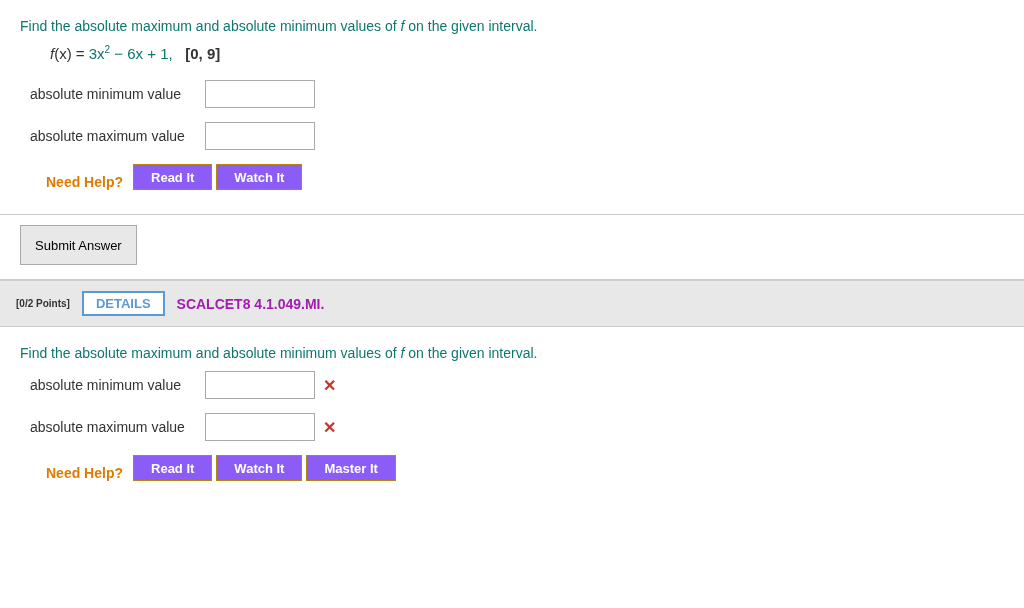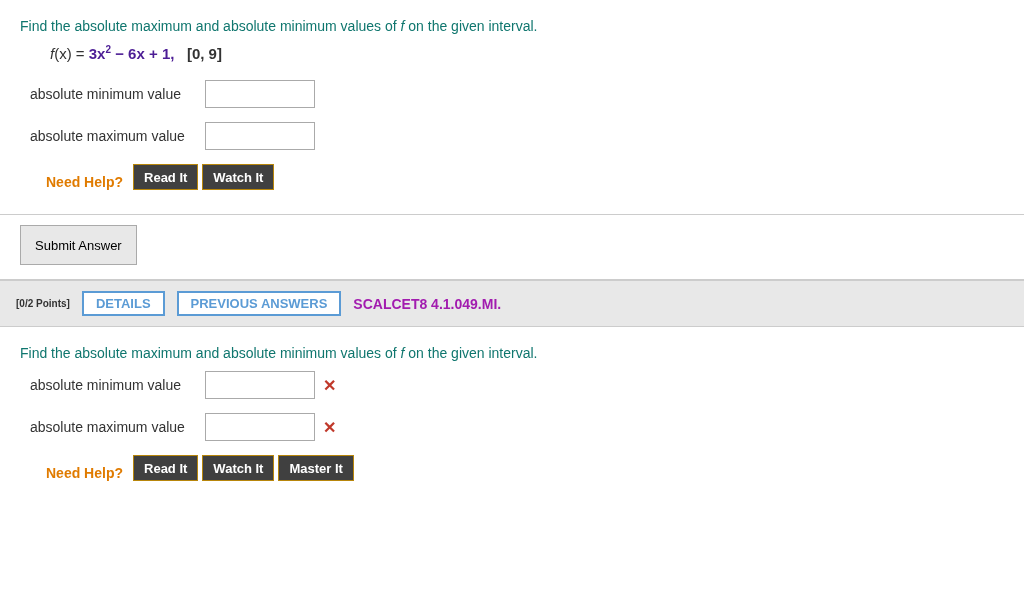--- a/index.html
+++ b/index.html
@@ -32,22 +32,22 @@
     .function-line {
       font-size: 15px;
       margin-left: 30px;
       margin-bottom: 18px;
       color: #333;
     }
     .function-line .fx {
       font-style: italic;
     }
     .function-line .orange {
-      color: #4c1d95;
-      font-weight: bold;
+      color: #0f766e;
+      font-weight: normal;
     }
     sup {
       font-size: 10px;
       vertical-align: super;
     }
     .input-row {
       display: flex;
       align-items: center;
       margin-bottom: 14px;
       margin-left: 10px;
@@ -79,25 +79,25 @@
       margin-bottom: 14px;
     }
     .need-help-label {
       color: #e07b00;
       font-weight: bold;
       font-size: 14px;
       margin-right: 10px;
     }
     .help-btn {
       border: 1px solid #b8860b;
-      background: #404040;
+      background: #8b5cf6;
       color: #fff;
       font-size: 13px;
       font-weight: bold;
-      padding: 3px 10px;
+      padding: 3px 17px;
       cursor: pointer;
       margin-right: 4px;
       height: 26px;
     }
     .submit-row {
       padding: 10px 20px 14px 20px;
       border-bottom: 2px solid #ccc;
     }
     .submit-btn {
       border: 1px solid #aaa;
@@ -177,21 +177,20 @@
     </div>
   </div>
 
   <div class="submit-row">
     <button class="submit-btn">Submit Answer</button>
   </div>
 
   <div class="section-header">
     <span class="points-label">[0/2 Points]</span>
     <button class="details-btn">DETAILS</button>
-    <button class="prev-answers-btn">PREVIOUS ANSWERS</button>
     <span class="source-label">SCALCET8 4.1.049.MI.</span>
   </div>
 
   <div class="section-2">
     <p class="problem-text">
       Find the absolute maximum and absolute minimum values of <em>f</em> on the given interval.
     </p>
     <div class="input-row">
       <span class="input-label">absolute minimum value</span>
       <input type="text" class="answer-input" style="">

